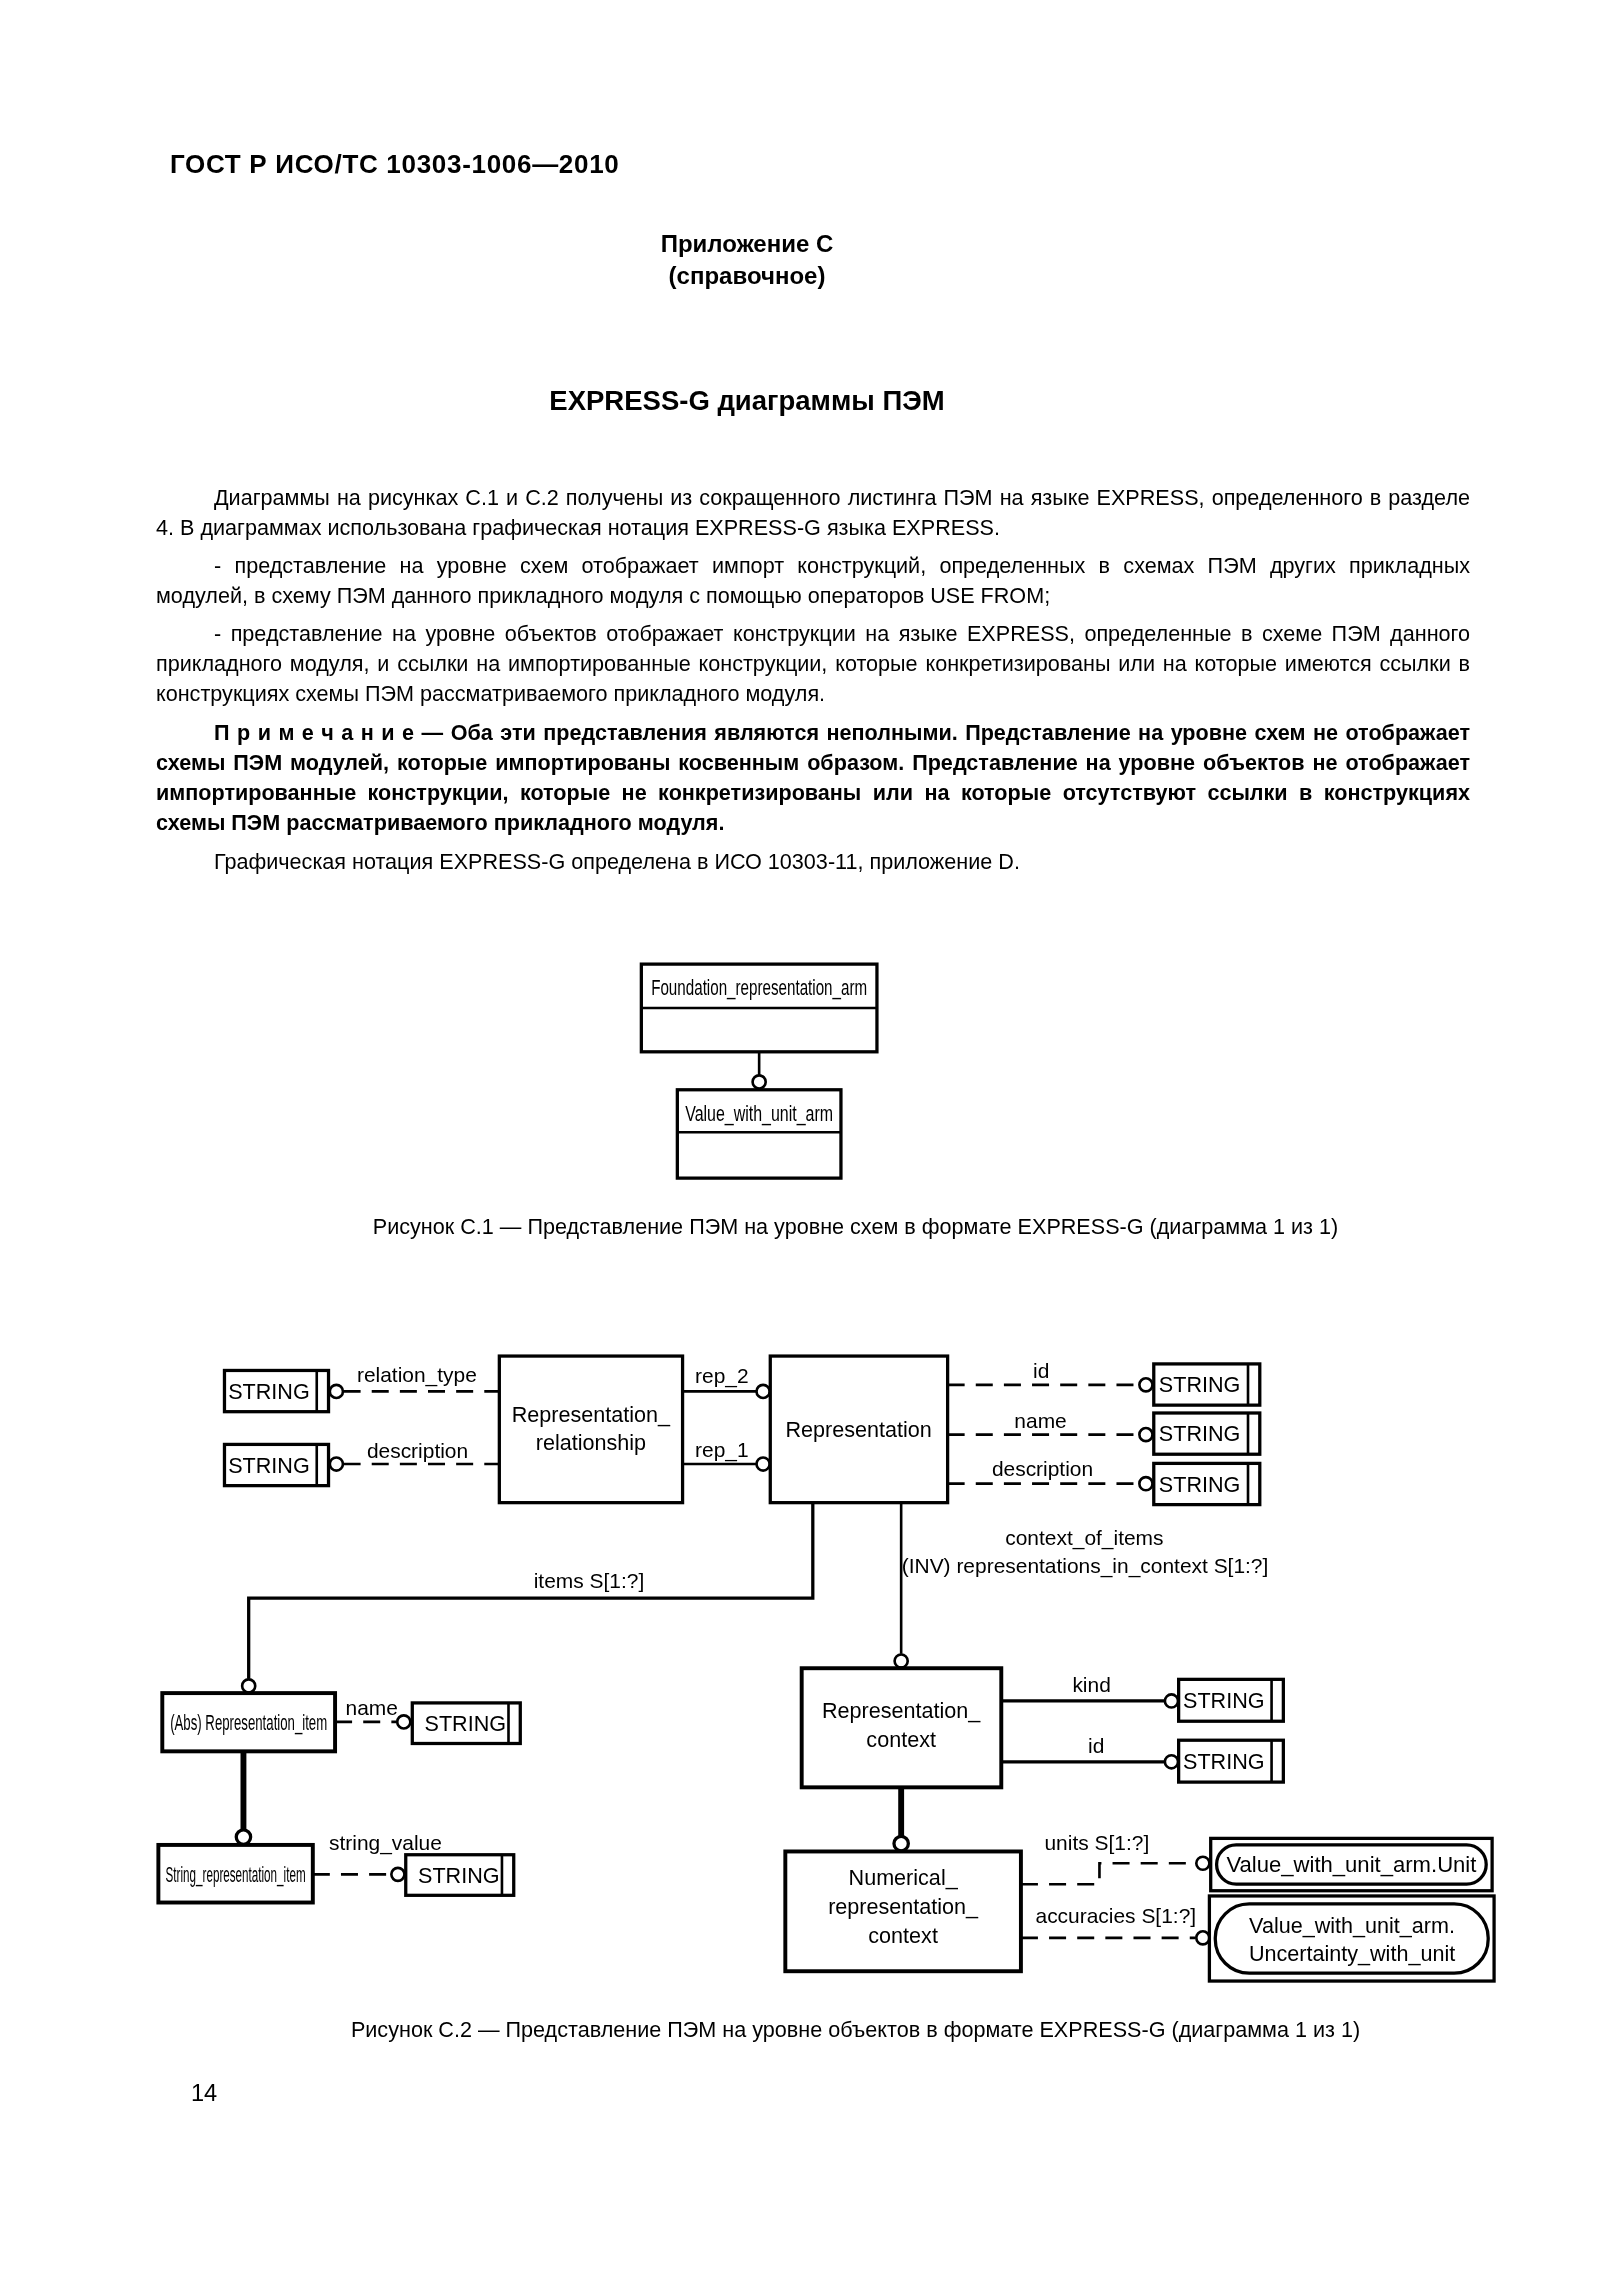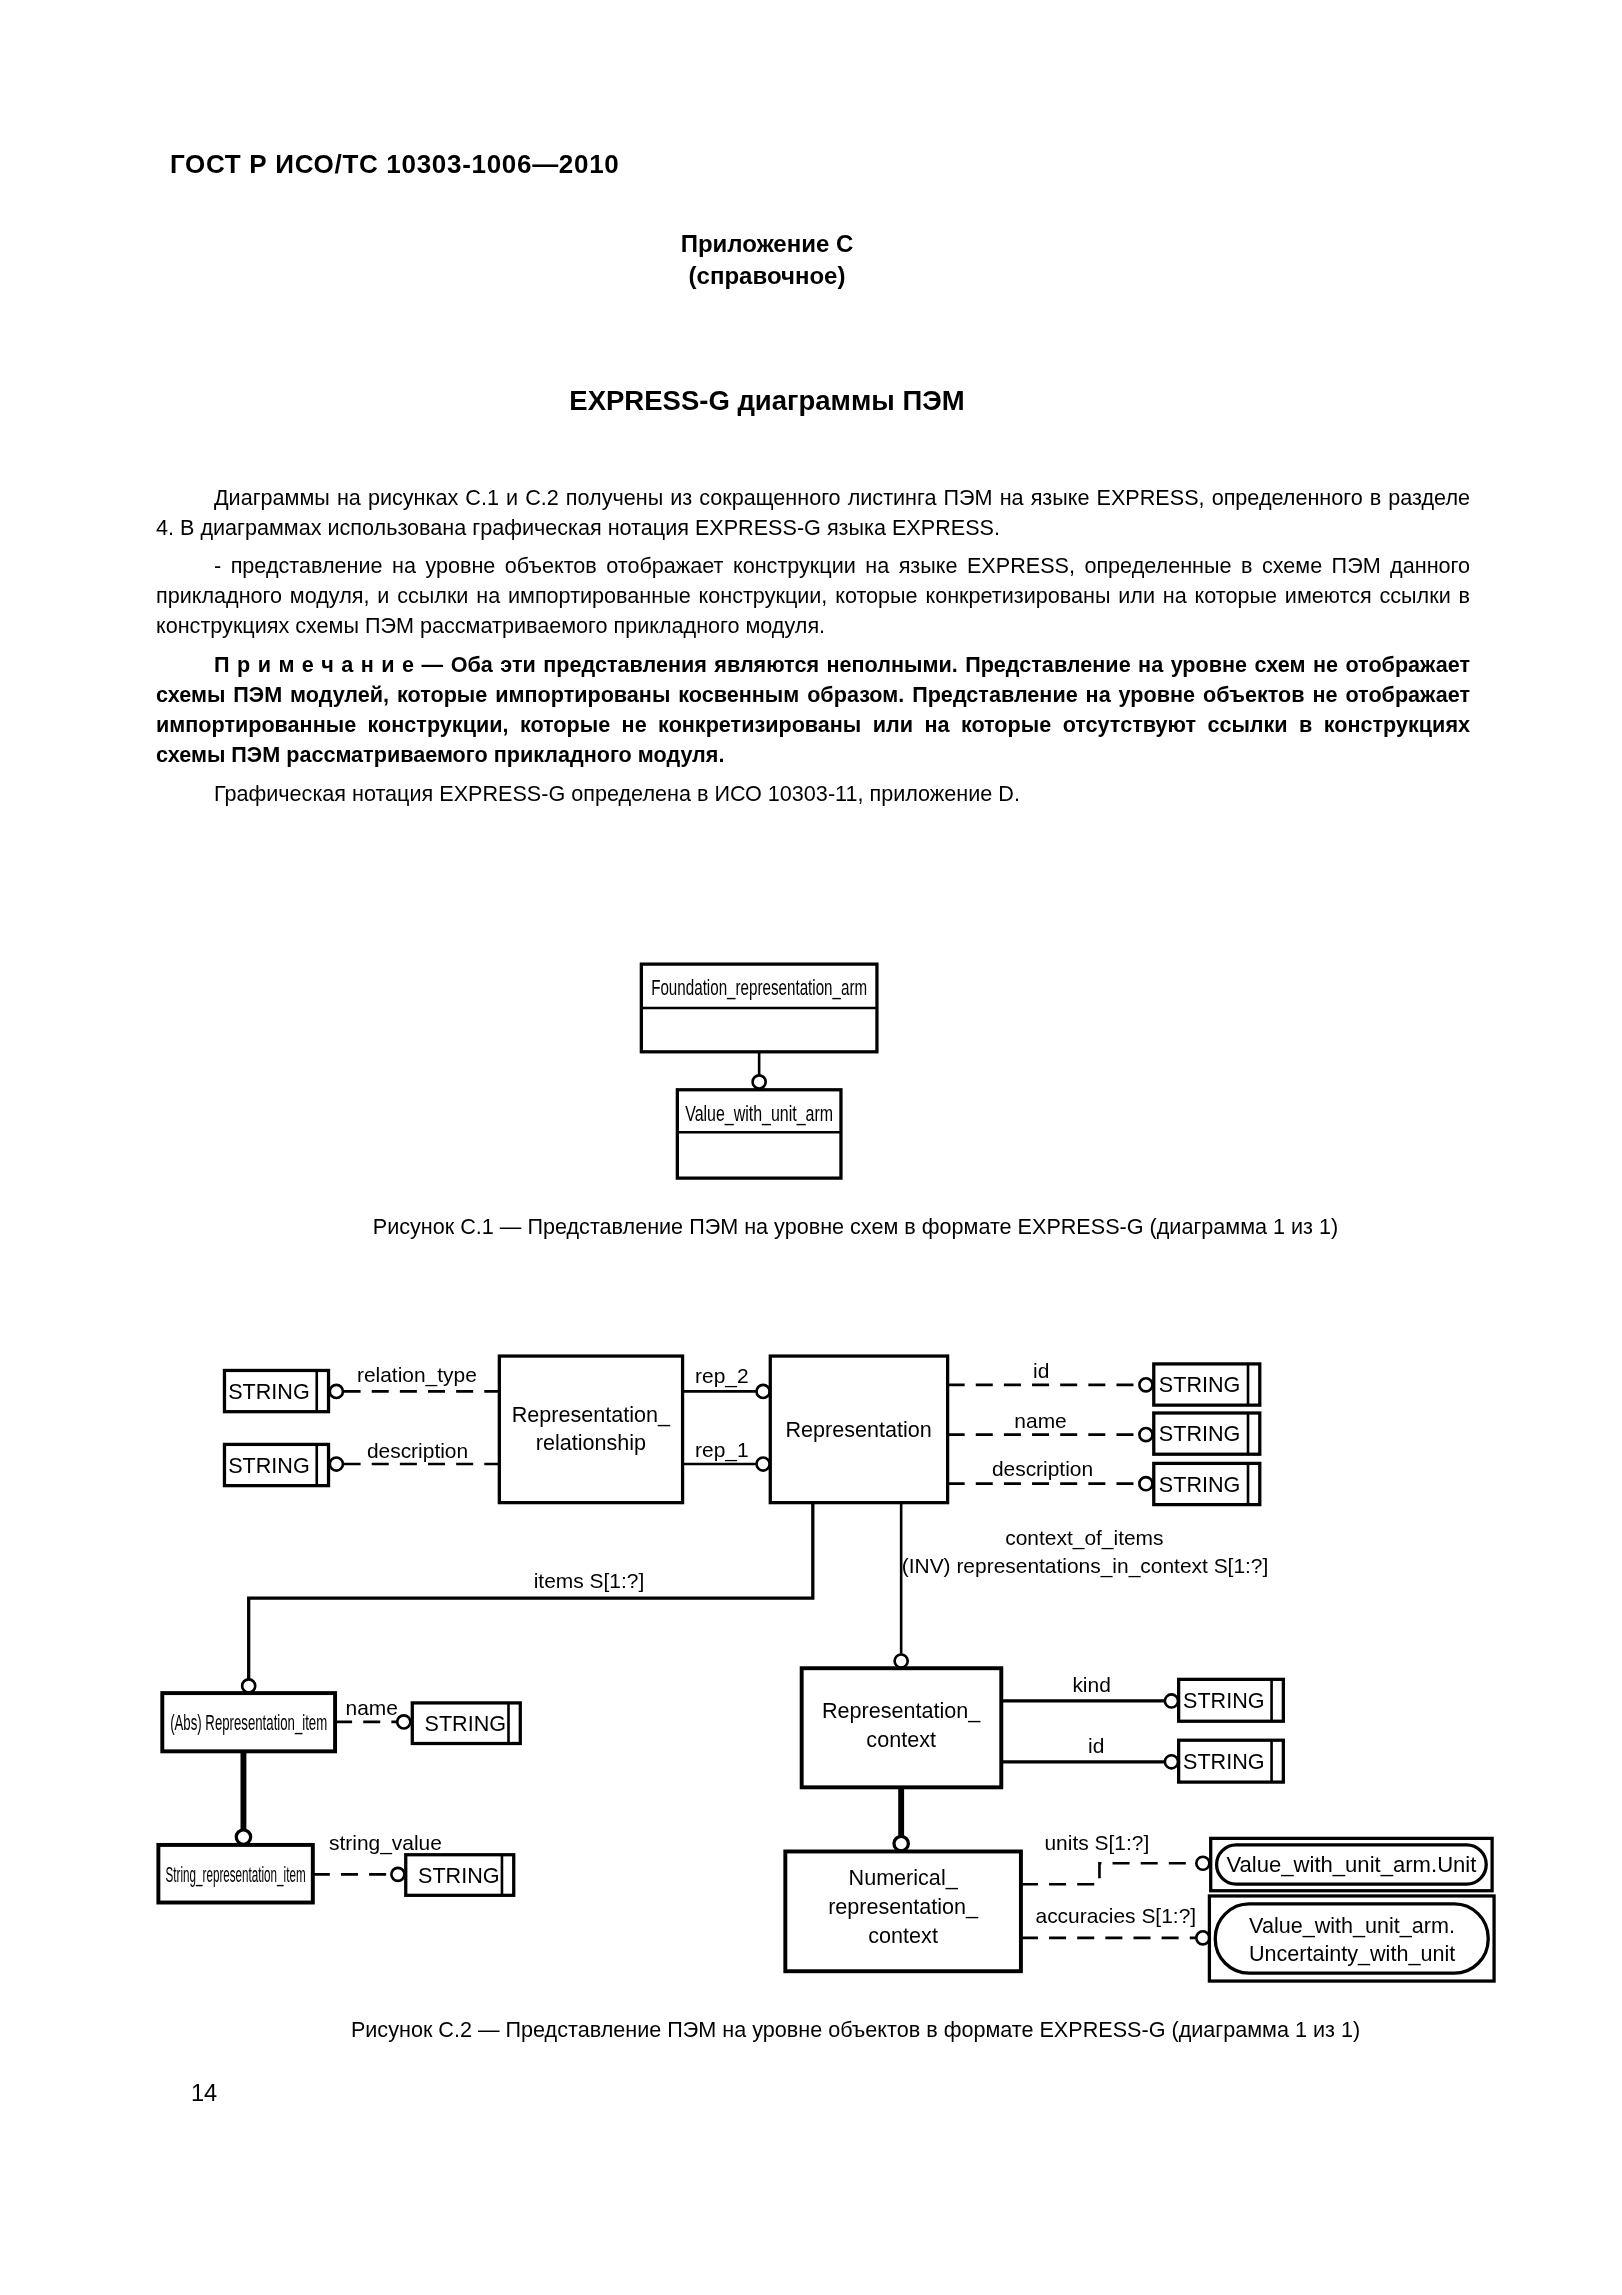--- a/index.html
+++ b/index.html
@@ -1,18 +1,18 @@
 <!DOCTYPE html>
 <html style="font-size:10.5px"><head>
 <meta charset="utf-8">
 <style>
   html,body{margin:0;padding:0;background:#fff;}
   body{width:1623px;height:2295px;position:relative;font-family:"Liberation Sans",sans-serif;color:#000;}
   .hdr{position:absolute;left:170px;top:149px;font-size:26px;font-weight:bold;letter-spacing:0.7px;}
-  .center-block{position:absolute;left:0;width:1494px;text-align:center;margin-left:20px;}
+  .center-block{position:absolute;left:0;width:1494px;text-align:center;}
   .apx1{top:230px;font-size:24px;font-weight:bold;}
   .apx2{top:262px;font-size:24px;font-weight:bold;}
   .apx-head{top:385px;font-size:27.5px;font-weight:bold;}
   .bodytext{position:absolute;left:148px;top:475px;width:1330px;font-size:21.6px;line-height:30px;text-align:justify;}
   .bodytext p{margin:8px;text-indent:58px;}
   .bodytext p.note{margin-top:9.2px;font-weight:bold;}
   .bodytext p.last{margin-top:9.2px;}
   .caption{position:absolute;left:0;width:1623px;text-align:center;font-size:21.6px;padding-left:44px;}
   .cap1{top:1214px;}
   .cap2{top:2017px;}
@@ -28,20 +28,21 @@
 <body>
 
 <div class="hdr">ГОСТ Р ИСО/ТС 10303-1006—2010</div>
 
 <div class="center-block apx1">Приложение С</div>
 <div class="center-block apx2">(справочное)</div>
 <div class="center-block apx-head">EXPRESS-G диаграммы ПЭМ</div>
 
 <div class="bodytext">
   <p>Диаграммы на рисунках С.1 и С.2 получены из сокращенного листинга ПЭМ на языке EXPRESS, определенного в разделе 4. В диаграммах использована графическая нотация EXPRESS-G языка EXPRESS.</p>
+  <p>- представление на уровне схем отображает импорт конструкций, определенных в схемах ПЭМ других прикладных модулей, в схему ПЭМ данного прикладного модуля с помощью операторов USE FROM;</p>
   <p>- представление на уровне объектов отображает конструкции на языке EXPRESS, определенные в схеме ПЭМ данного прикладного модуля, и ссылки на импортированные конструкции, которые конкретизированы или на которые имеются ссылки в конструкциях схемы ПЭМ рассматриваемого прикладного модуля.</p>
   <p class="note">П р и м е ч а н и е — Оба эти представления являются неполными. Представление на уровне схем не отображает схемы ПЭМ модулей, которые импортированы косвенным образом. Представление на уровне объектов не отображает импортированные конструкции, которые не конкретизированы или на которые отсутствуют ссылки в конструкциях схемы ПЭМ рассматриваемого прикладного модуля.</p>
   <p class="last">Графическая нотация EXPRESS-G определена в ИСО 10303-11, приложение D.</p>
 </div>
 
 <svg class="fig1" width="1623" height="275" viewBox="0 0 2480 420">
   <g>
     <rect x="980" y="23" width="360" height="134" fill="#fff" stroke="#000" stroke-width="5"></rect>
     <line x1="980" y1="90" x2="1340" y2="90" stroke="#000" stroke-width="4"></line>
     <text class="ent" x="1160" y="70" text-anchor="middle" textLength="330" lengthAdjust="spacingAndGlyphs">Foundation_representation_arm</text>

